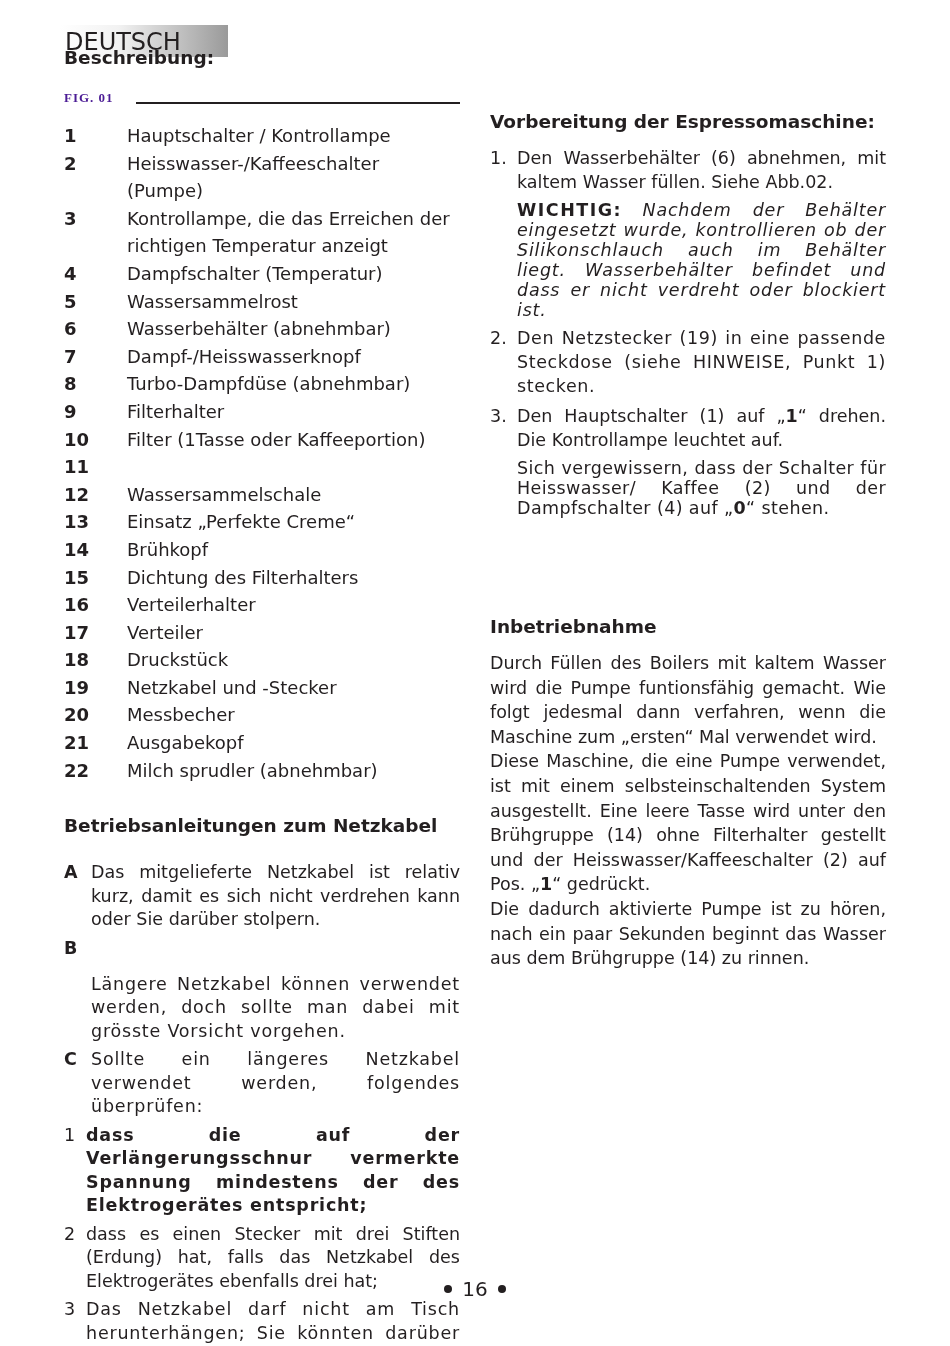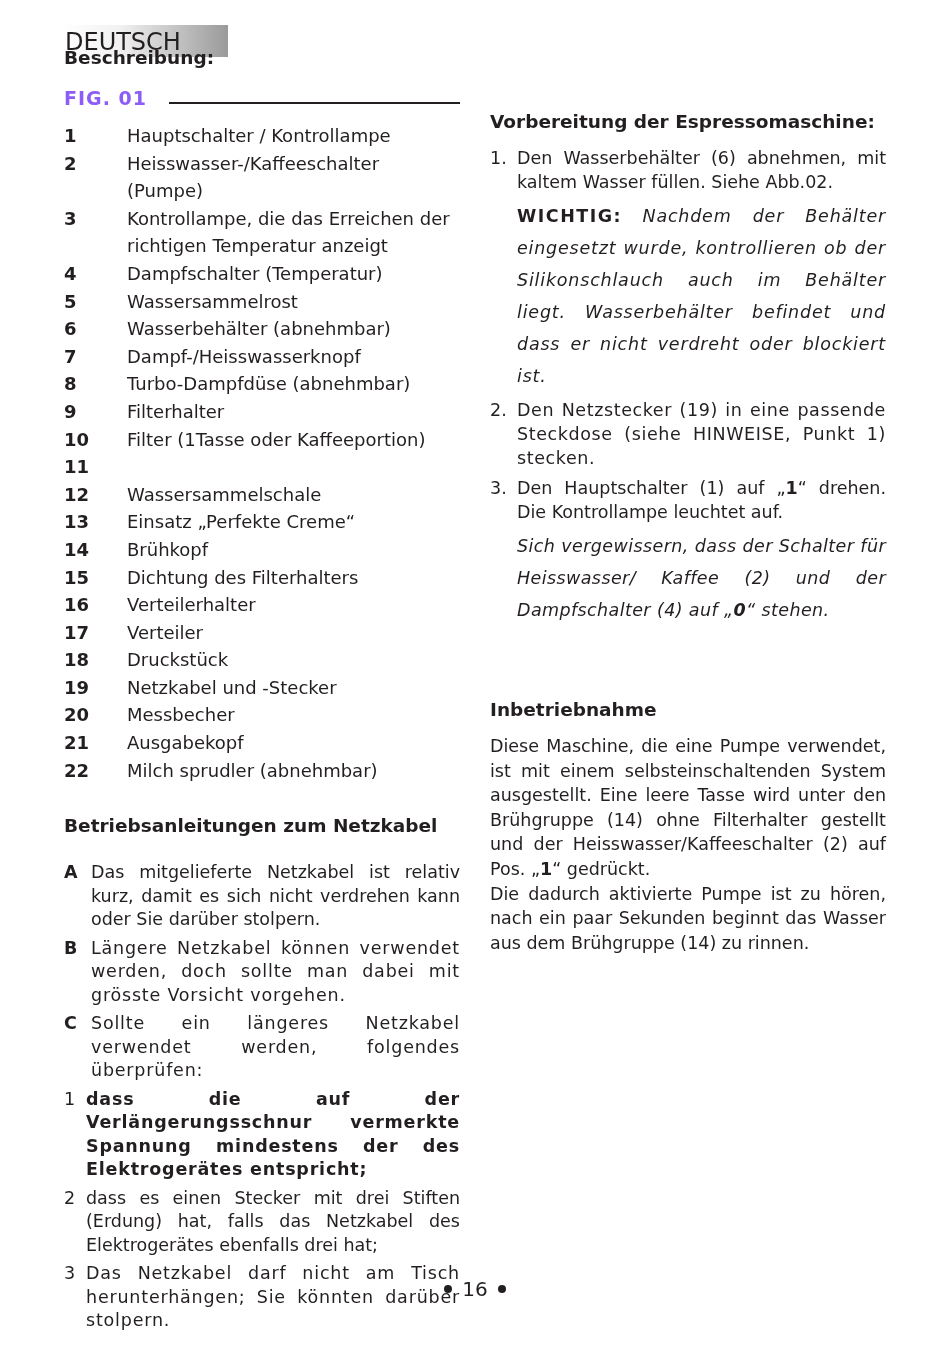--- a/index.html
+++ b/index.html
@@ -6,35 +6,35 @@
   body { width: 950px; height: 1346px; position: relative; overflow: hidden;
          font-family: "DejaVu Sans", sans-serif; color: #231f20; }
   .lang-tab { position: absolute; left: 60px; top: 25px; width: 168px; height: 32px;
               background: linear-gradient(to right, #ffffff 0%, #f2f2f2 35%, #9a9a9a 100%);
               font-size: 24px; line-height: 34px; padding-left: 5px; box-sizing: border-box;
               letter-spacing: 0px; color: #231f20; }
   .col-left { position: absolute; left: 64px; top: 44px; width: 396px; }
   .col-right { position: absolute; left: 490px; top: 60px; width: 396px; }
   h2 { font-size: 18.5px; font-weight: bold; margin: 0; line-height: 28px; color: #231f20; }
   .fig-row { display: flex; align-items: center; margin-top: 12px; height: 28px; }
-  .fig-label { font-size: 19px; font-weight: bold; color: #8b5cf6; letter-spacing: 1px; }
+  .fig-label { font-size: 13px; font-weight: bold; color: #4c1d95; letter-spacing: 1px; font-family: Liberation Serif, serif; }
   .fig-line { flex: 1; height: 2px; background: #231f20; margin-left: 22px; margin-top: 10px; }
   .parts { margin-top: 10px; }
   .part { display: flex; font-size: 18px; line-height: 27.6px; }
   .part .num { width: 63px; font-weight: bold; flex: none; }
   .part .txt { flex: 1; }
   .section2 { margin-top: 28px; }
   .list-item { display: flex; font-size: 17.5px; line-height: 23.5px; margin-bottom: 5px; }
   .list-item .key { width: 27px; font-weight: bold; flex: none; }
   .list-item .key.light { font-weight: normal; }
   .list-item .body { flex: 1; text-align: justify; }
   .r-item { display: flex; font-size: 17.5px; line-height: 24px; margin-bottom: 6px; }
   .r-item .key { width: 27px; flex: none; }
   .r-item .body { flex: 1; text-align: justify; }
-  .note { font-size: 17.5px; line-height: 32px; text-align: justify; margin-left: 27px; margin-bottom: 6px; }
+  .note { font-size: 17.5px; line-height: 20px; text-align: justify; margin-left: 27px; margin-bottom: 6px; }
   .note .hd { font-weight: bold; letter-spacing: 1.5px; }
   .note .it { font-style: italic; letter-spacing: 0.8px; }
   .para { font-size: 17.5px; line-height: 24.6px; text-align: justify; margin: 0; }
   .page-num { position: absolute; top: 1277px; left: 0; width: 950px; text-align: center;
               font-size: 20px; }
   .bullet { display: inline-block; width: 8px; height: 8px; border-radius: 50%; background: #231f20;
             vertical-align: middle; margin: 0 10px; position: relative; top: -2px; }
 </style>
 </head>
 <body>
@@ -139,21 +139,21 @@
 
   <div class="section2">
     <h2 style="margin-bottom:21px;">Betriebsanleitungen zum Netzkabel</h2>
     <div id="cable-items">
         <div class="list-item">
           <span class="key">A</span>
           <span class="body">Das mitgelieferte Netzkabel ist relativ kurz, damit es sich nicht verdrehen kann oder Sie darüber stolpern.</span>
         </div>
         <div class="list-item">
           <span class="key">B</span>
-          <span class="body" style="letter-spacing: 0.8px;">Längere Netzkabel können verwendet werden, doch sollte man dabei mit grösste Vorsicht vorgehen.</span>
+          <span class="body" style="letter-spacing: 0.8px; margin-top: 36px;">Längere Netzkabel können verwendet werden, doch sollte man dabei mit grösste Vorsicht vorgehen.</span>
         </div>
         <div class="list-item">
           <span class="key">C</span>
           <span class="body" style="letter-spacing: 0.8px;">Sollte ein längeres Netzkabel verwendet werden, folgendes überprüfen:</span>
         </div>
         <div class="list-item">
           <span class="key light" style="width: 22px;">1</span>
           <span class="body" style="letter-spacing: 0.8px; font-weight: bold;">dass die auf der Verlängerungsschnur vermerkte Spannung mindestens der des Elektrogerätes entspricht;</span>
         </div>
         <div class="list-item">
@@ -180,24 +180,25 @@
     <span class="it">Nachdem der Behälter eingesetzt wurde, kontrollieren ob der Silikonschlauch auch im Behälter liegt. Wasserbehälter befindet und dass er nicht verdreht oder blockiert ist.</span>
   </div>
   <div class="r-item">
     <span class="key">2.</span>
     <span class="body" style="letter-spacing:0.6px;">Den Netzstecker (19) in eine passende Steckdose (siehe HINWEISE, Punkt 1) stecken.</span>
   </div>
   <div class="r-item">
     <span class="key">3.</span>
     <span class="body"><span>Den Hauptschalter (1) auf „</span><b>1</b><span>“ drehen. Die Kontrollampe leuchtet auf.</span></span>
   </div>
-  <div class="note" style="letter-spacing:0.4px;font-style:italic;">
+  <div class="note" style="letter-spacing:0.4px;">
     <span>Sich vergewissern, dass der Schalter für Heisswasser/ Kaffee (2) und der Dampfschalter (4) auf „</span><b>0</b><span>“ stehen.</span>
   </div>
 
-  <h2 style="margin-top:70px;margin-bottom:10px;">Inbetriebnahme</h2>
+  <h2 style="margin-top:95px;margin-bottom:10px;">Inbetriebnahme</h2>
+  <p class="para">Durch Füllen des Boilers mit kaltem Wasser wird die Pumpe funtionsfähig gemacht. Wie folgt jedesmal dann verfahren, wenn die Maschine zum „ersten“ Mal verwendet wird.</p>
   <p class="para"><span>Diese Maschine, die eine Pumpe verwendet, ist mit einem selbsteinschaltenden System ausgestellt. Eine leere Tasse wird unter den Brühgruppe (14) ohne Filterhalter gestellt und der Heisswasser/Kaffeeschalter (2) auf Pos. „</span><b>1</b><span>“ gedrückt.</span></p>
   <p class="para">Die dadurch aktivierte Pumpe ist zu hören, nach ein paar Sekunden beginnt das Wasser aus dem Brühgruppe (14) zu rinnen.</p>
 </div>
 
 <div class="page-num">
   <span class="bullet"></span><span>16</span><span class="bullet"></span>
 </div>
 
 </body></html>

